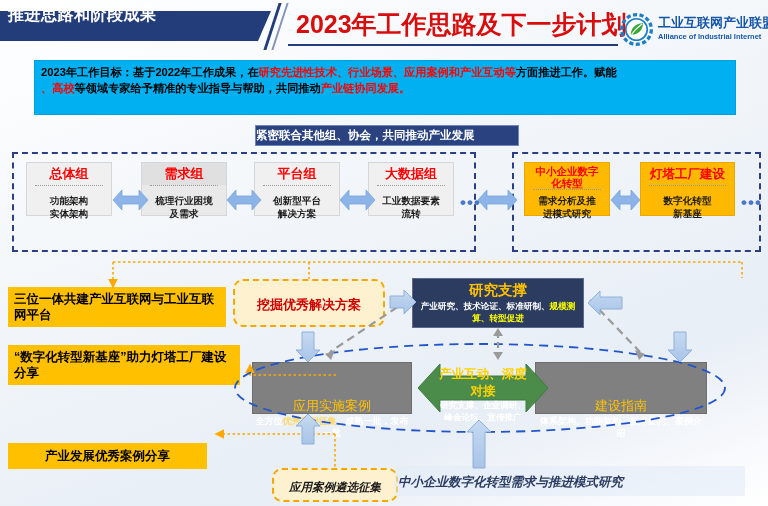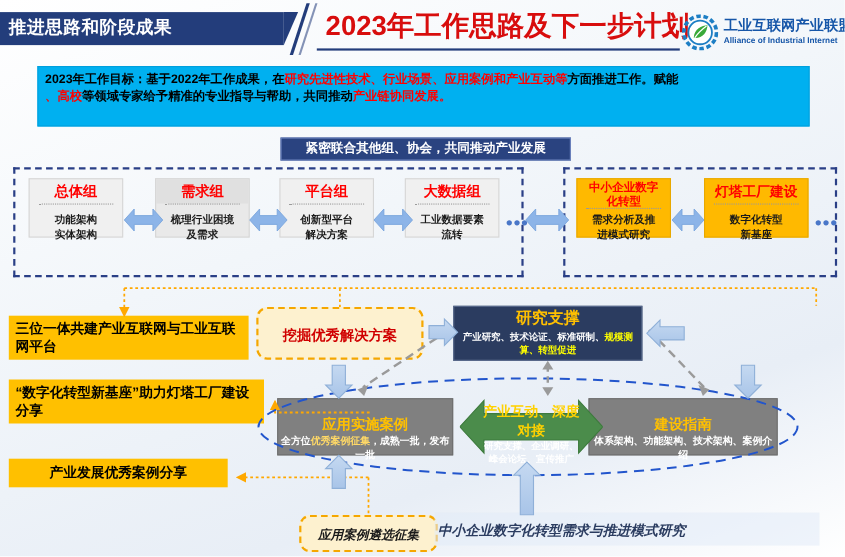--- a/index.html
+++ b/index.html
@@ -18,21 +18,21 @@
   
   .hdr-band{
     position:absolute;left:0;top:11px;width:258px;height:30px;
     background:#233d7b;
   }
   .hdr-band:after{
     content:"";position:absolute;right:-13px;top:0;width:0;height:0;
     border-top:30px solid #233d7b;border-right:13px solid transparent;
   }
   .hdr-band-txt{
-    position:absolute;left:8px;top:13px;width:250px;height:26px;
+    position:absolute;left:8px;top:2px;width:250px;height:26px;
     color:#ffffff;font-size:16px;font-weight:bold;line-height:26px;
     letter-spacing:.5px;
   }
   .hdr-slash{
     position:absolute;left:271px;top:3px;width:3px;height:47px;
     background:#233d7b;transform:skewX(-18deg);
   }
   .hdr-slash2{
     position:absolute;left:279px;top:3px;width:2px;height:47px;
     background:#233d7b;transform:skewX(-18deg);opacity:.55;
@@ -65,21 +65,21 @@
   .goal p{
     margin:0;color:#000000;font-size:11.2px;font-weight:bold;line-height:16px;
     letter-spacing:0px;
   }
   .goal .r{color:#ff0000;}
 
   
   .joinbar{
     position:absolute;left:255px;top:125px;width:262px;height:19px;
     background:#2a4380;border:1px solid #6f86c0;
-    color:#ffffff;font-size:11.5px;font-weight:bold;text-align:center;
+    color:#ffffff;font-size:11.5px;font-weight:bold;text-align:left;
     line-height:19px;
   }
 
   
   .dash-left{
     position:absolute;left:12px;top:152px;width:460px;height:96px;
     border:2.5px dashed #2a3f86;
   }
   .dash-right{
     position:absolute;left:512px;top:152px;width:245px;height:96px;
@@ -109,21 +109,21 @@
   }
 
   
   .ybar{
     position:absolute;background:#ffc000;color:#000;
     font-size:12.5px;font-weight:bold;line-height:16px;
     padding:4px 6px;box-sizing:border-box;
   }
   #ybar1{left:8px;top:287px;width:218px;height:40px;}
   #ybar2{left:8px;top:345px;width:232px;height:40px;}
-  #ybar3{left:8px;top:417px;width:199px;height:26px;text-align:center;line-height:18px;}
+  #ybar3{left:8px;top:443px;width:199px;height:26px;text-align:center;line-height:18px;}
 
   
   .ynode{
     position:absolute;background:#fdf1cf;border:2.5px dashed #f5a700;
     border-radius:10px;box-sizing:border-box;text-align:center;
   }
   #yn1{left:233px;top:279px;width:152px;height:48px;}
   #yn1 span{color:#d00000;font-size:13px;font-weight:bold;line-height:48px;}
   #yn2{left:628px;top:278px;width:110px;height:50px;}
   #yn2 span{color:#1a1a1a;font-size:12.5px;font-weight:bold;font-style:italic;line-height:50px;}
@@ -138,21 +138,21 @@
   }
   .rsupport .t{color:#ffc000;font-size:14.5px;font-weight:bold;line-height:20px;padding-top:1px;}
   .rsupport .s{color:#ffffff;font-size:8.6px;font-weight:bold;line-height:12px;}
   .rsupport .s em{color:#ffff00;font-style:normal;}
 
   
   .gray{
     position:absolute;background:#808080;border:1px solid #6e6e6e;box-sizing:border-box;
     text-align:center;
   }
-  .gray .t{color:#ffc000;font-size:13px;font-weight:bold;line-height:18px;padding-top:14px;}
+  .gray .t{color:#ffc000;font-size:13px;font-weight:normal;line-height:18px;padding-top:14px;margin-top:20px;}
   .gray .s{color:#ffffff;font-size:9px;font-weight:bold;line-height:12px;}
   .gray .s em{color:#ffd966;font-style:normal;}
   #gray1{left:252px;top:362px;width:160px;height:52px;}
   #gray2{left:535px;top:362px;width:172px;height:52px;}
 
   
   .greenarr{
     position:absolute;left:418px;top:360px;width:130px;height:56px;
   }
   .greenarr .lbl{

